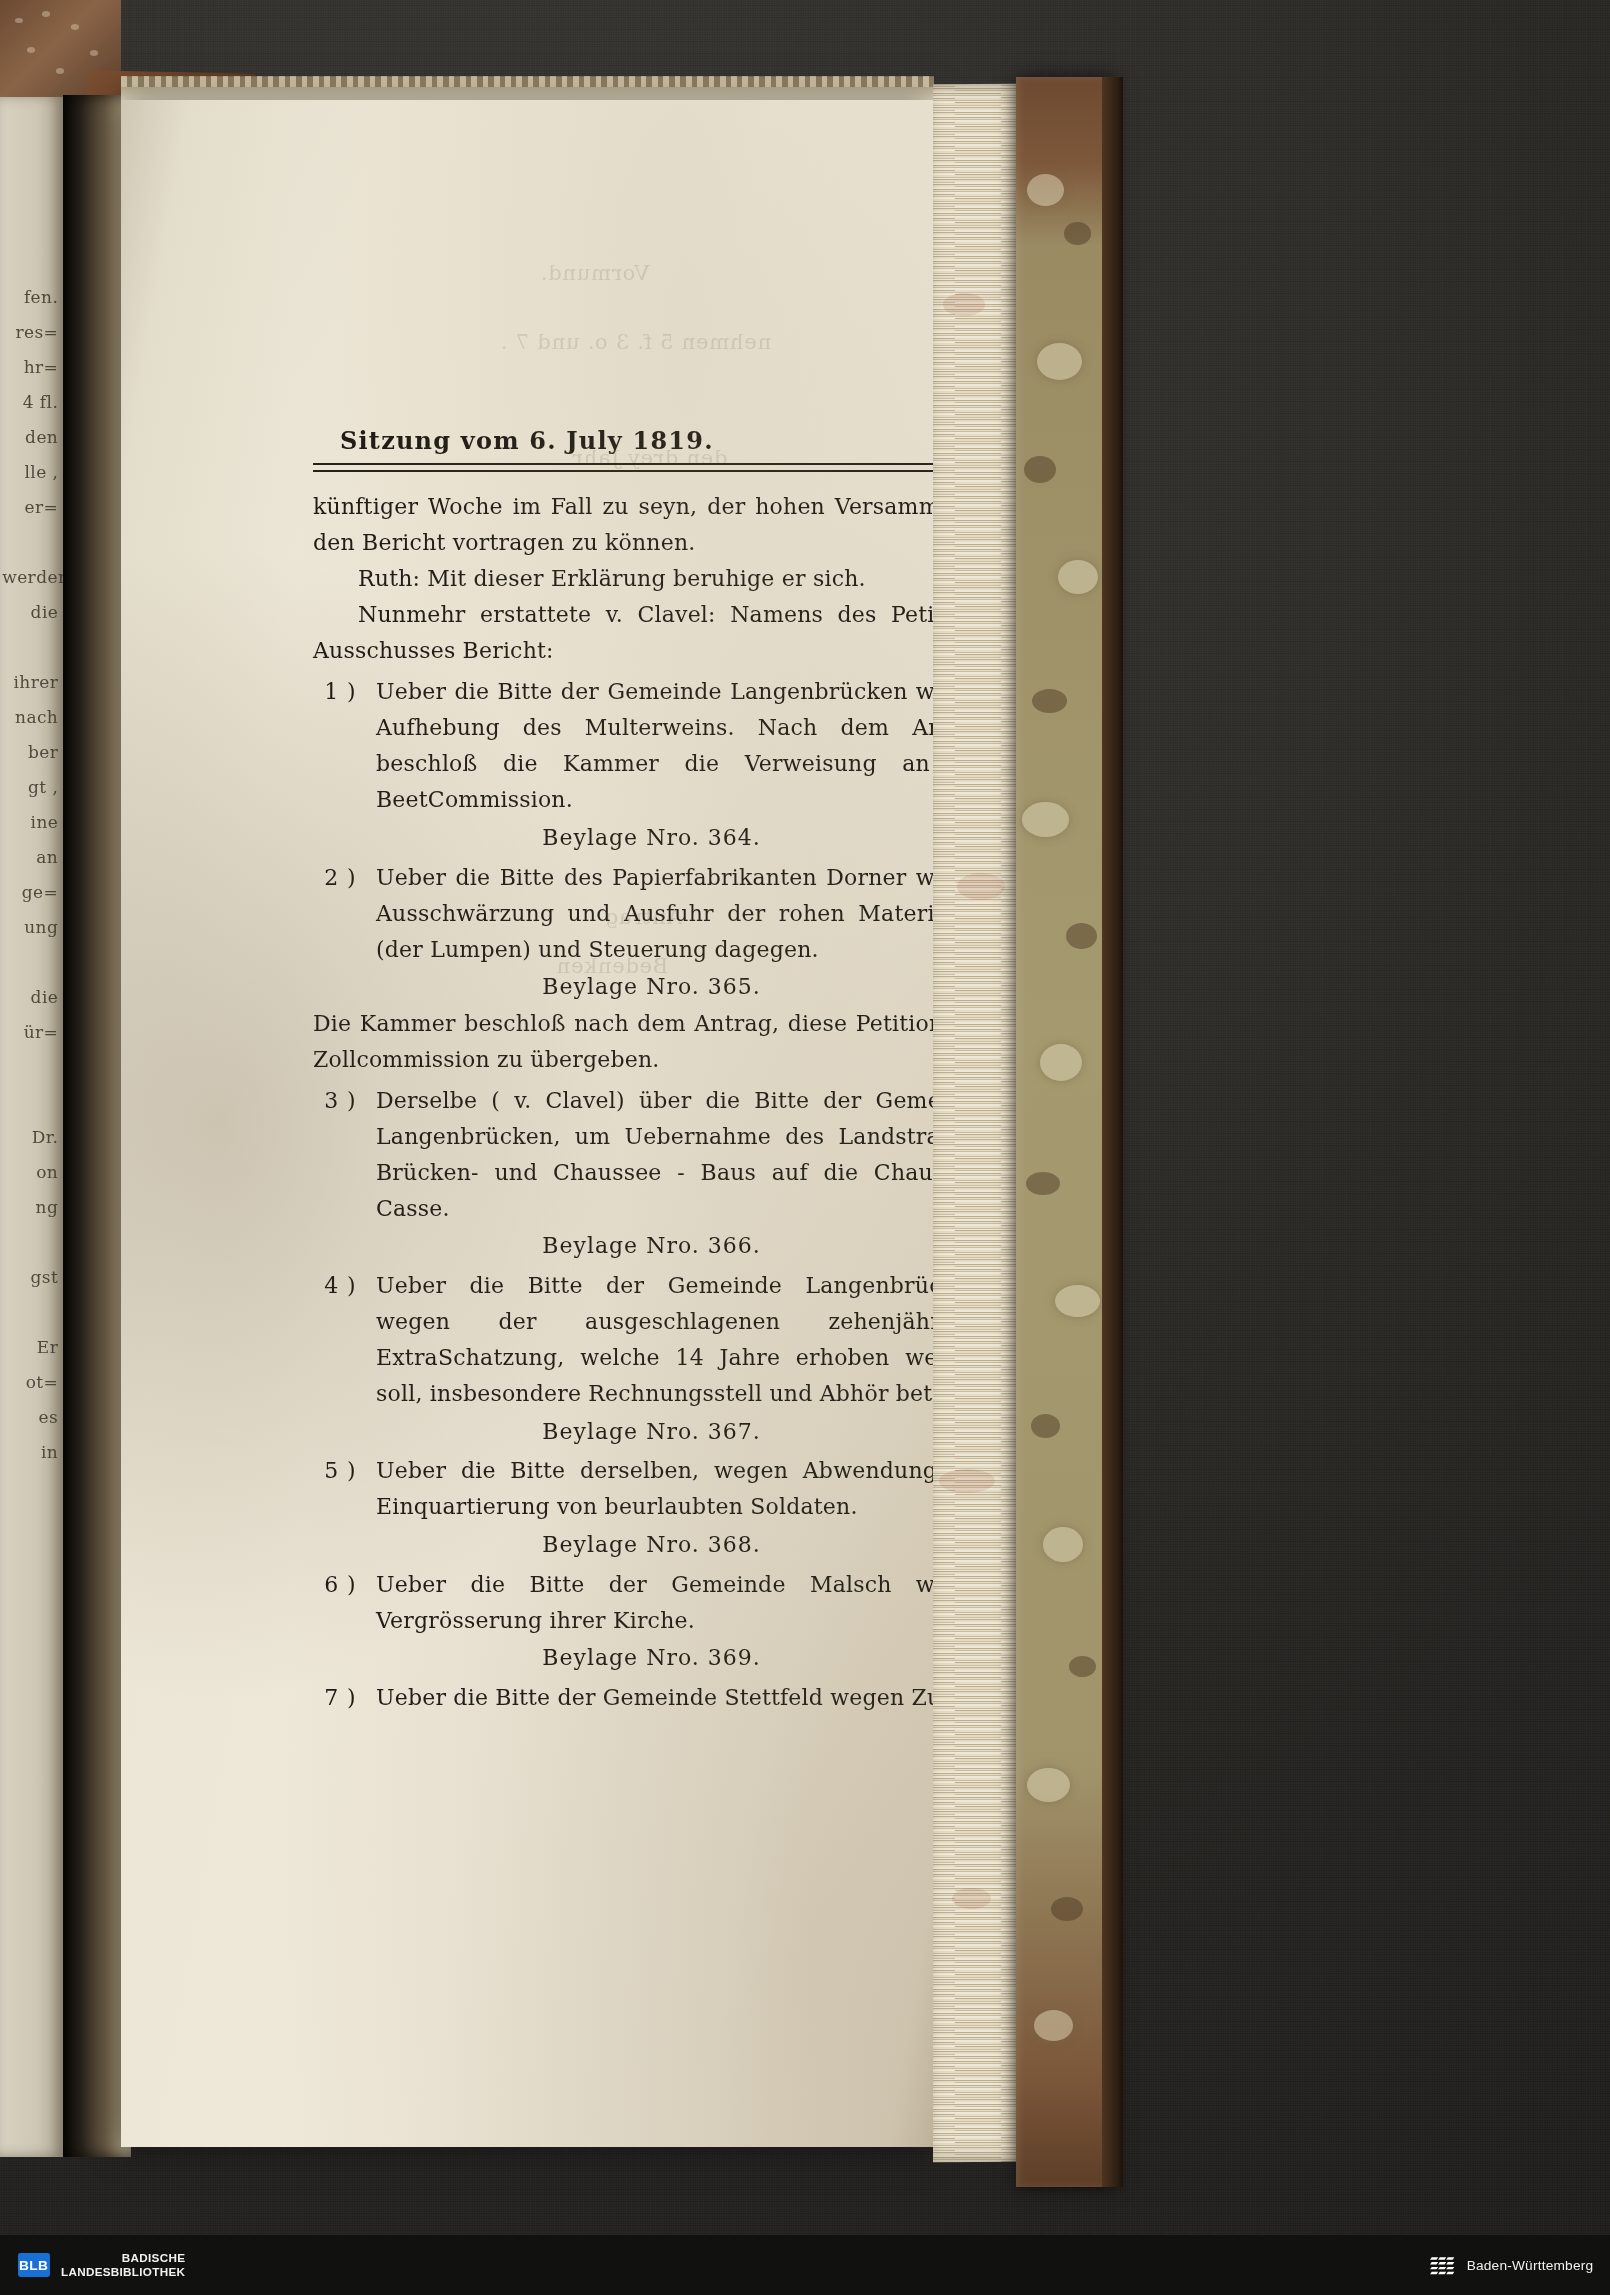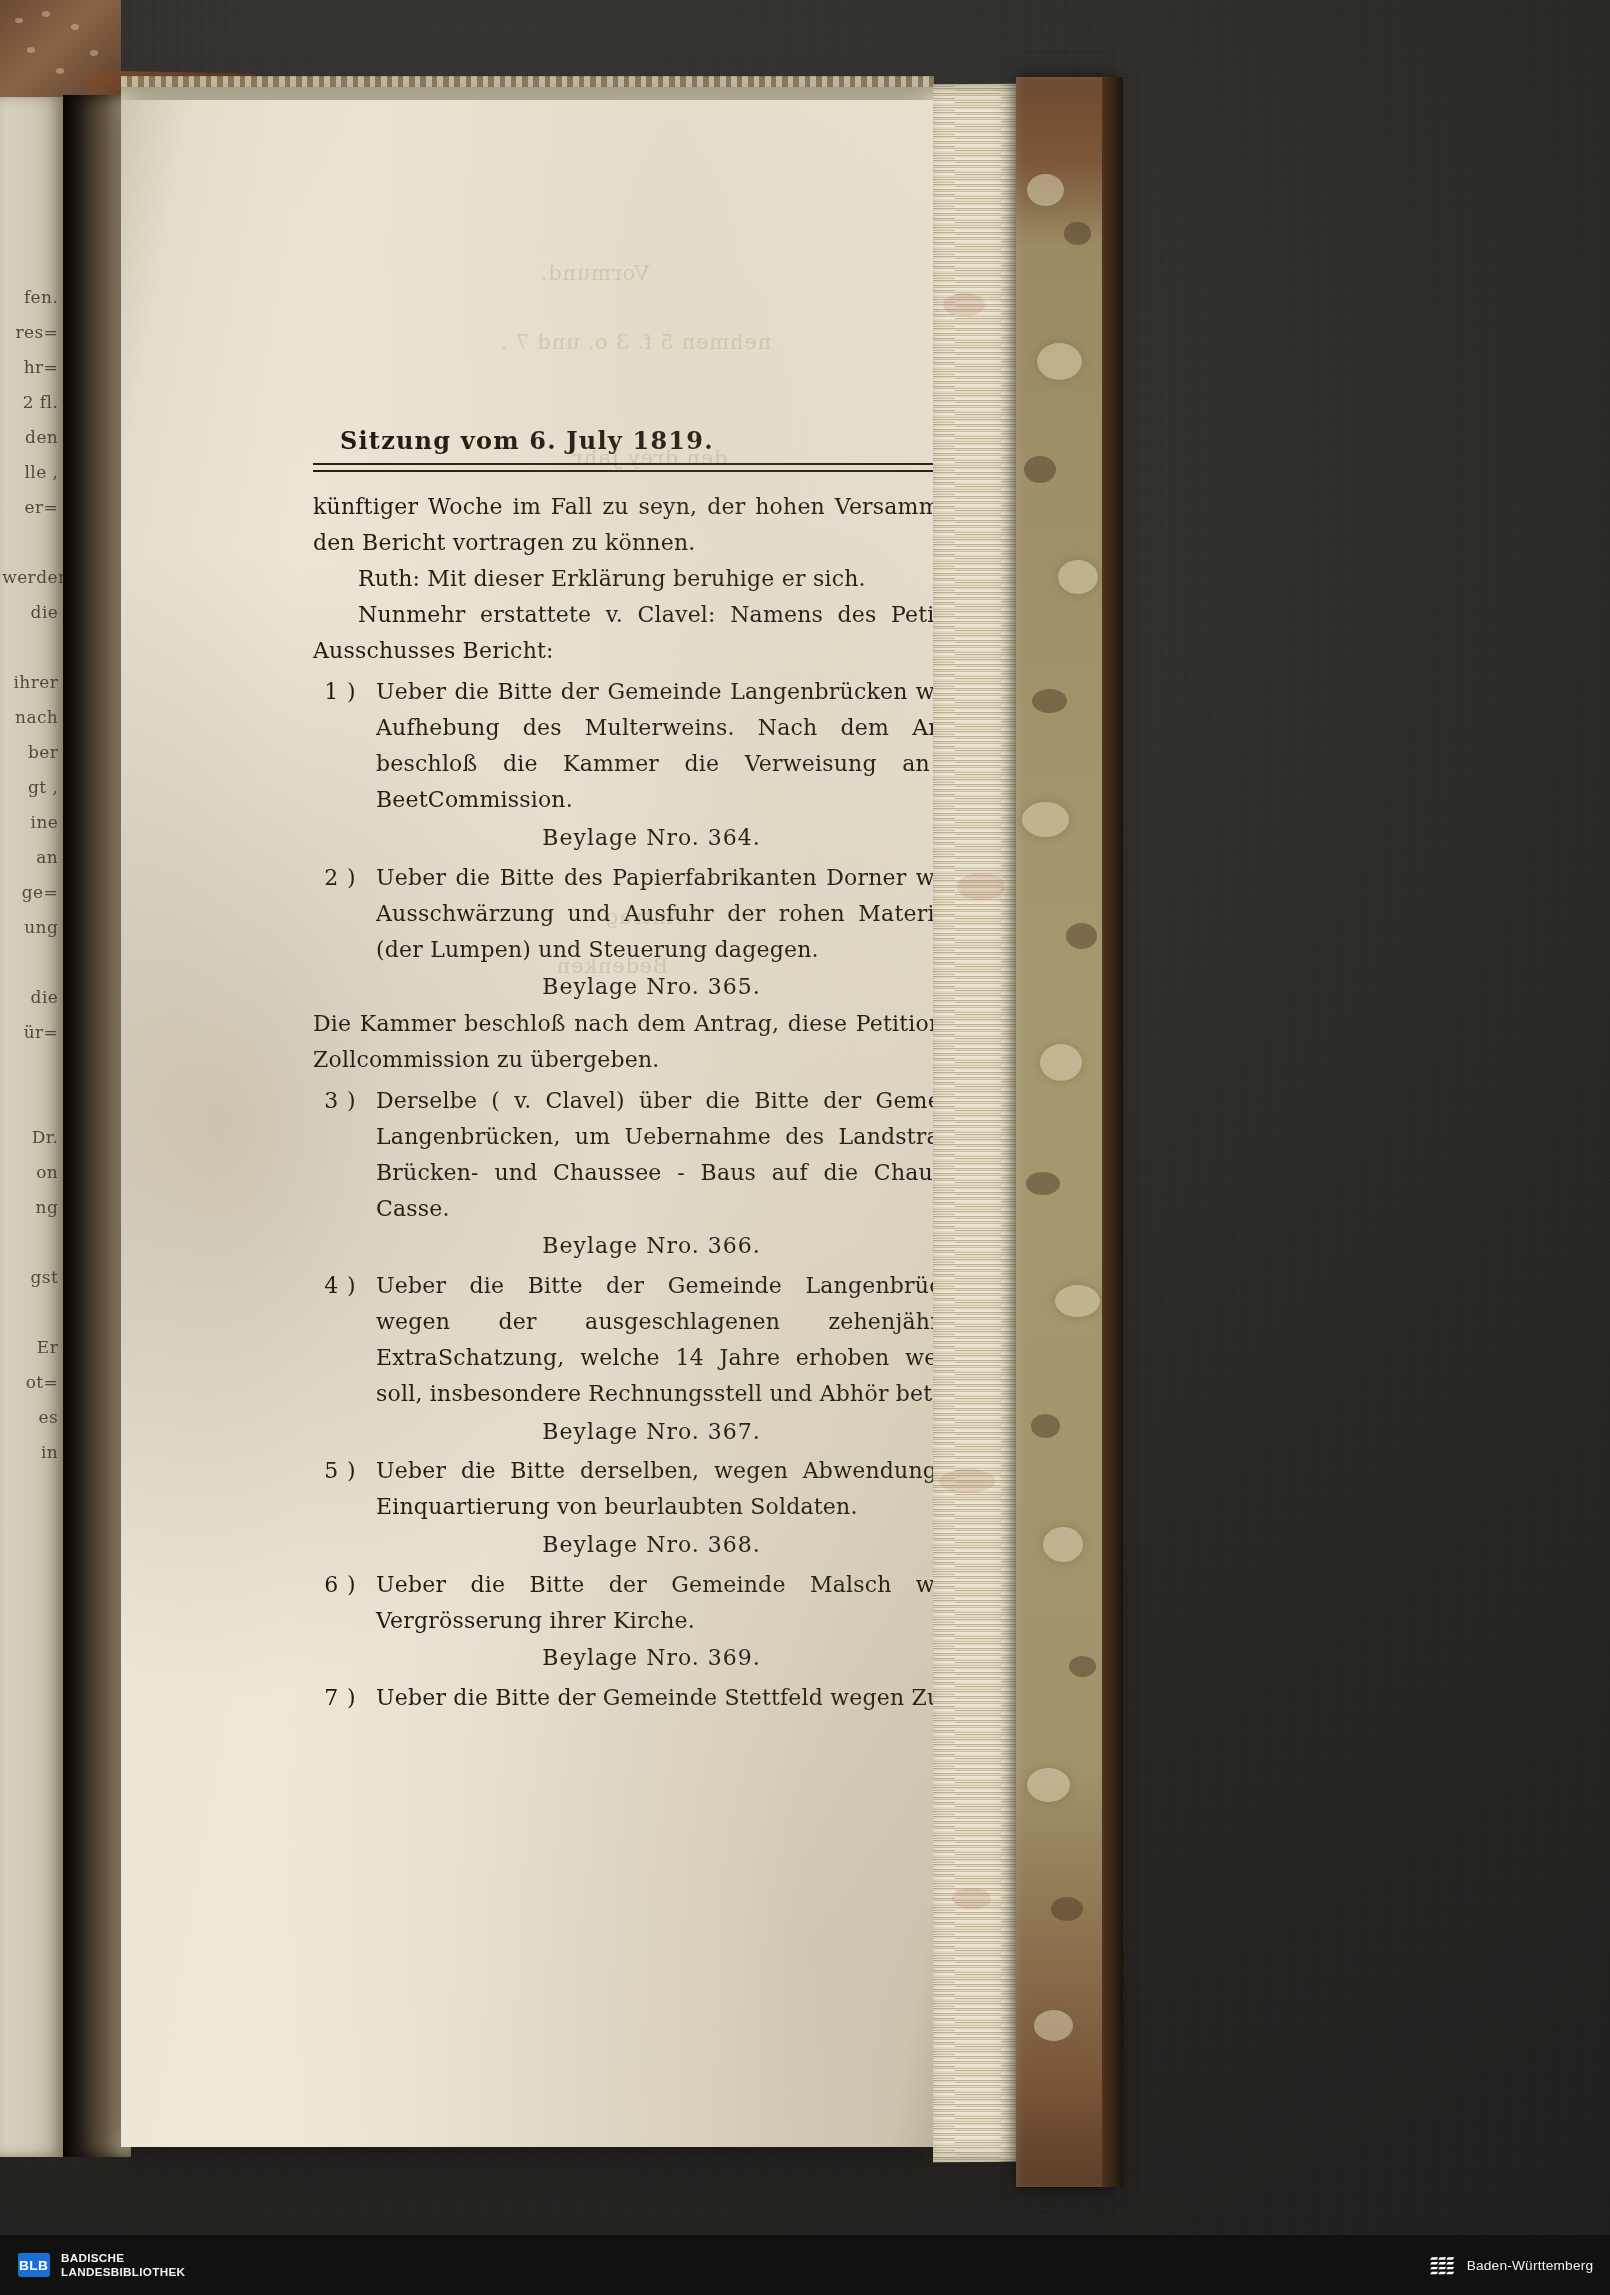--- a/index.html
+++ b/index.html
@@ -282,20 +282,21 @@
     display: flex;
     align-items: center;
     justify-content: space-between;
     padding: 0 17.7px;
     box-sizing: border-box;
   }
   .brand-left {
     display: flex;
     align-items: center;
     gap: 11.3px;
+    text-align: right;
   }
   .blb-logo {
     width: 32px;
     height: 24px;
     background: #1a6fd4;
     color: #fff;
     font-family: "Liberation Sans", sans-serif;
     font-weight: bold;
     font-size: 13.7px;
     letter-spacing: 0.4px;
@@ -334,21 +335,21 @@
 </head>
 <body>
 
 <div id="scan">
 
   <div id="left-page">
     <div class="lp-text" id="lp-lines">
         <div>fen.</div>
         <div>res=</div>
         <div>hr=</div>
-        <div>2 fl.</div>
+        <div>4 fl.</div>
         <div>den</div>
         <div>lle ,</div>
         <div>er=</div>
         <div>&nbsp;</div>
         <div>werden</div>
         <div>die</div>
         <div>&nbsp;</div>
         <div>ihrer</div>
         <div>nach</div>
         <div>ber</div>

